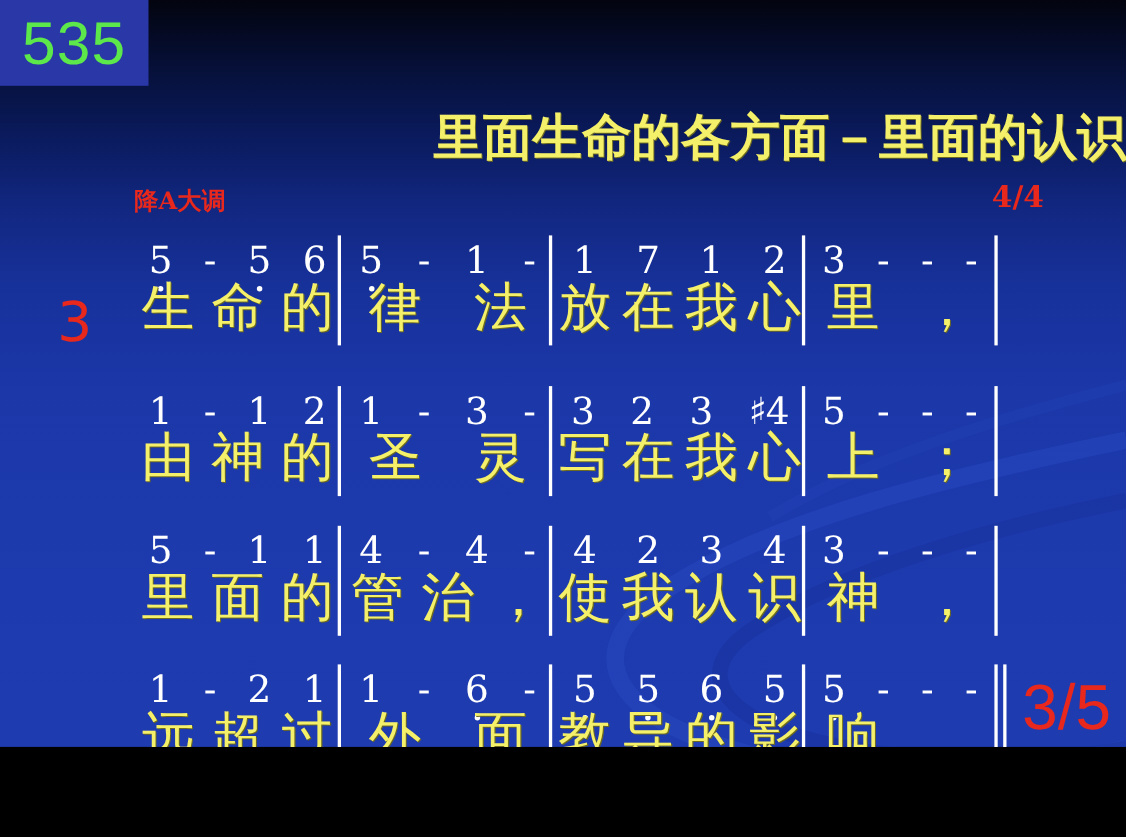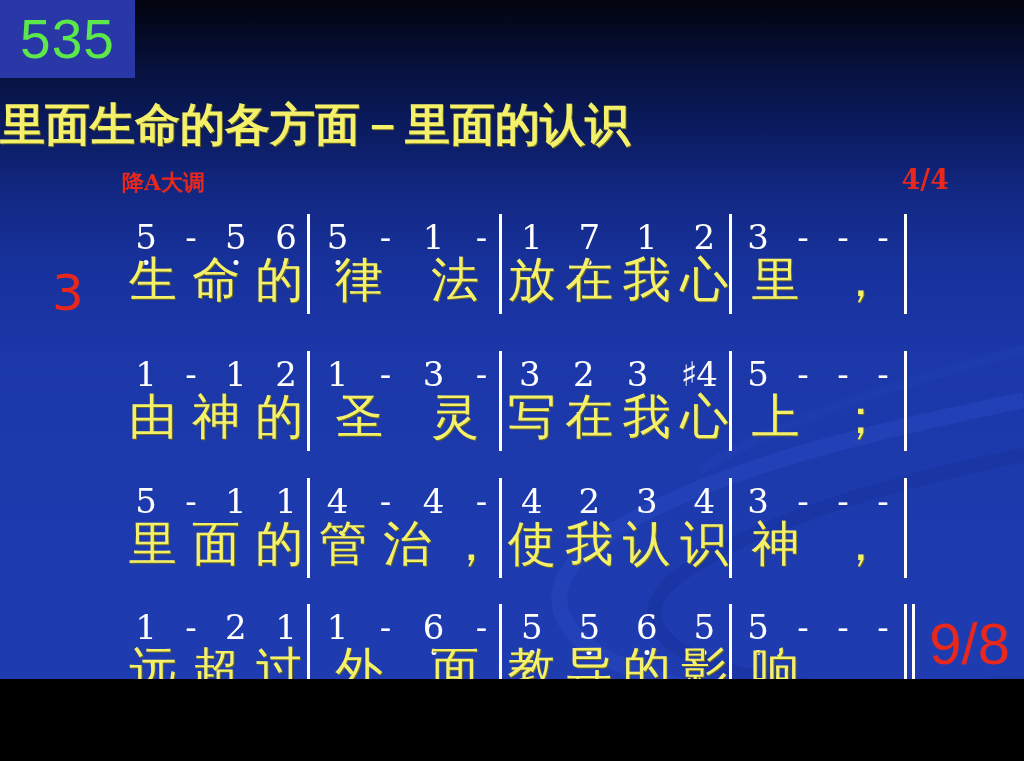--- a/index.html
+++ b/index.html
@@ -54,21 +54,21 @@
     letter-spacing: 1px;
     line-height: 1;
   }
 
   
   .title {
     position: absolute;
     left: 0;
     right: 0;
     top: 95px;
-    text-align: left;
+    text-align: right;
     font-family: "DejaVu Sans", sans-serif;
     font-weight: bold;
     font-size: 45px;
     color: #f5f06a;
     letter-spacing: 0px;
     white-space: nowrap;
     text-shadow: 1px 1px 0 #6b6a20;
   }
 
   
@@ -444,15 +444,15 @@
             <span class="ch">影</span>
           </div>
           <div class="m m-lyr w4">
             <span class="ch">响</span>
             <span class="ch">。</span>
           </div>
         </div>
       </div>
     </div>
 
-  <div class="pageno">9/8</div>
+  <div class="pageno">3/5</div>
 
 </div>
 
 </body></html>

